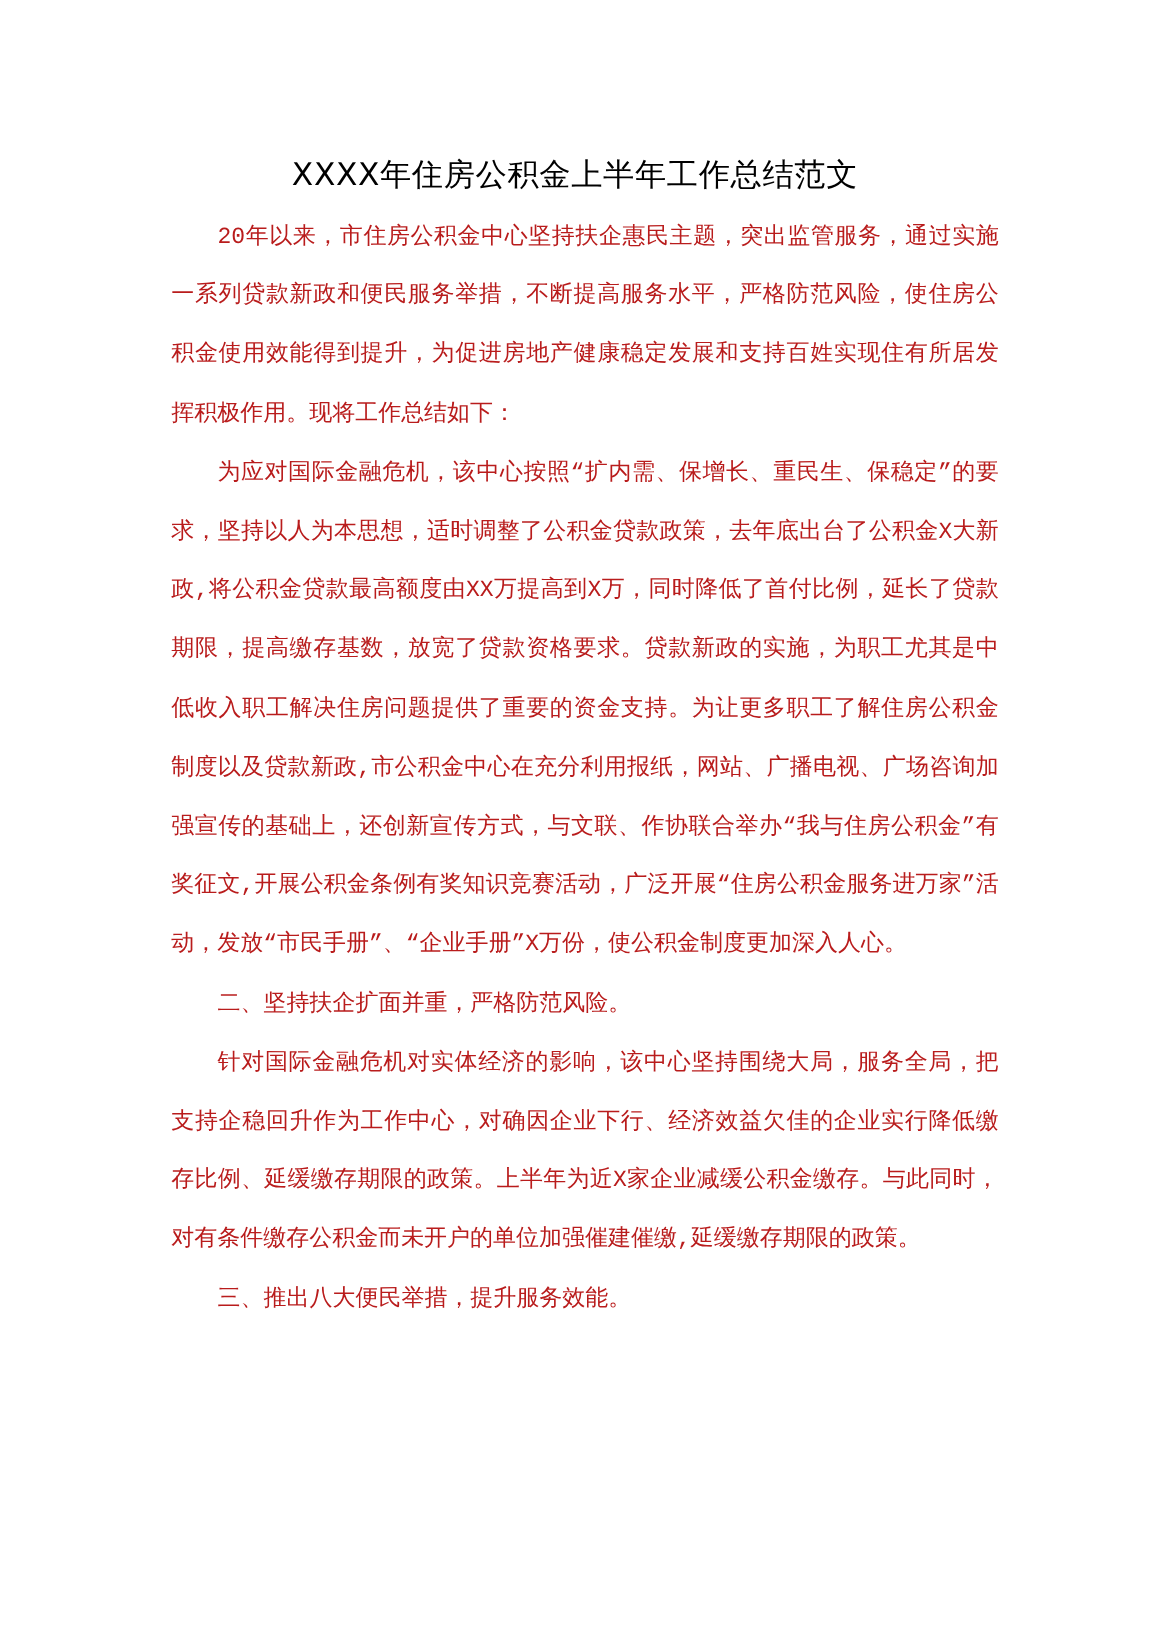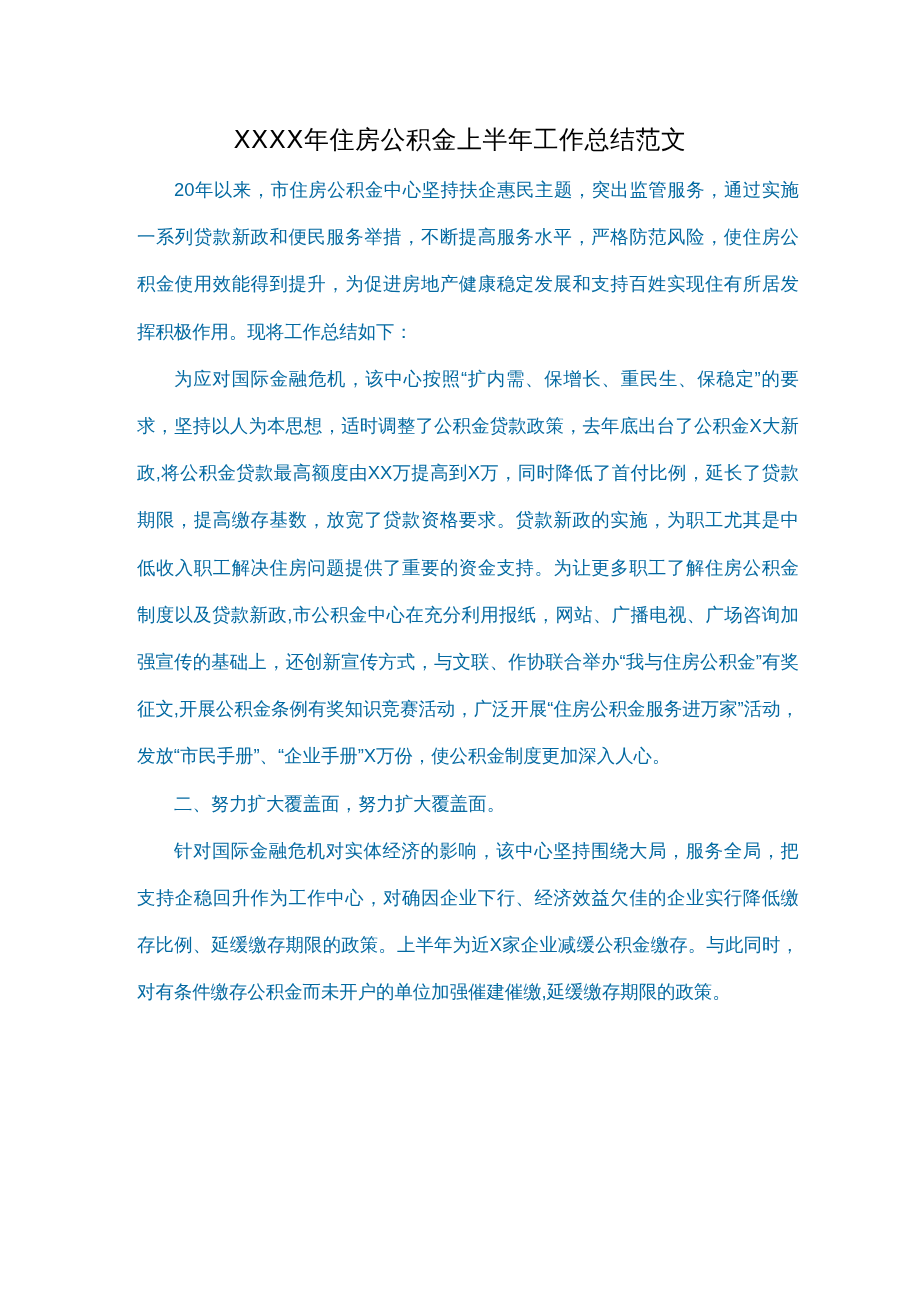--- a/index.html
+++ b/index.html
@@ -7,32 +7,33 @@
     .page {
       position: absolute; left: 0; top: 0; width: 920px; height: 1301px; background: #fff;
     }
     .title {
       position: absolute; left: 0; width: 920px; top: 120px;
       text-align: center; font-family: "DejaVu Sans", "Liberation Sans", sans-serif;
       font-size: 25px; color: #000000; letter-spacing: 0.5px; line-height: 40px;
     }
     .body {
       position: absolute; left: 137px; top: 166px; width: 662px;
-      font-family: Liberation Sans, sans-serif;
-      font-size: 18.4px; color: #0369a1; line-height: 47.2px;
+      font-family: Liberation Mono, monospace;
+      font-size: 18.4px; color: #b91c1c; line-height: 47.2px;
       text-align: justify; text-justify: inter-ideograph;
     }
     .body p { margin: 0; }
     .indent { text-indent: 37px; }
     .heading { text-indent: 37px; }
   </style>
 </head>
 <body>
 
 <div class="page">
   <div class="title">XXXX年住房公积金上半年工作总结范文</div>
   <div class="body">
     <p class="indent">20年以来，市住房公积金中心坚持扶企惠民主题，突出监管服务，通过实施一系列贷款新政和便民服务举措，不断提高服务水平，严格防范风险，使住房公积金使用效能得到提升，为促进房地产健康稳定发展和支持百姓实现住有所居发挥积极作用。现将工作总结如下：</p>
     <p class="indent">为应对国际金融危机，该中心按照“扩内需、保增长、重民生、保稳定”的要求，坚持以人为本思想，适时调整了公积金贷款政策，去年底出台了公积金X大新政,将公积金贷款最高额度由XX万提高到X万，同时降低了首付比例，延长了贷款期限，提高缴存基数，放宽了贷款资格要求。贷款新政的实施，为职工尤其是中低收入职工解决住房问题提供了重要的资金支持。为让更多职工了解住房公积金制度以及贷款新政,市公积金中心在充分利用报纸，网站、广播电视、广场咨询加强宣传的基础上，还创新宣传方式，与文联、作协联合举办“我与住房公积金”有奖征文,开展公积金条例有奖知识竞赛活动，广泛开展“住房公积金服务进万家”活动，发放“市民手册”、“企业手册”X万份，使公积金制度更加深入人心。</p>
-    <p class="heading">二、努力扩大覆盖面，努力扩大覆盖面。</p>
+    <p class="heading">二、坚持扶企扩面并重，严格防范风险。</p>
     <p class="indent">针对国际金融危机对实体经济的影响，该中心坚持围绕大局，服务全局，把支持企稳回升作为工作中心，对确因企业下行、经济效益欠佳的企业实行降低缴存比例、延缓缴存期限的政策。上半年为近X家企业减缓公积金缴存。与此同时，对有条件缴存公积金而未开户的单位加强催建催缴,延缓缴存期限的政策。</p>
+    <p class="heading">三、推出八大便民举措，提升服务效能。</p>
   </div>
 </div>
 
 </body></html>

